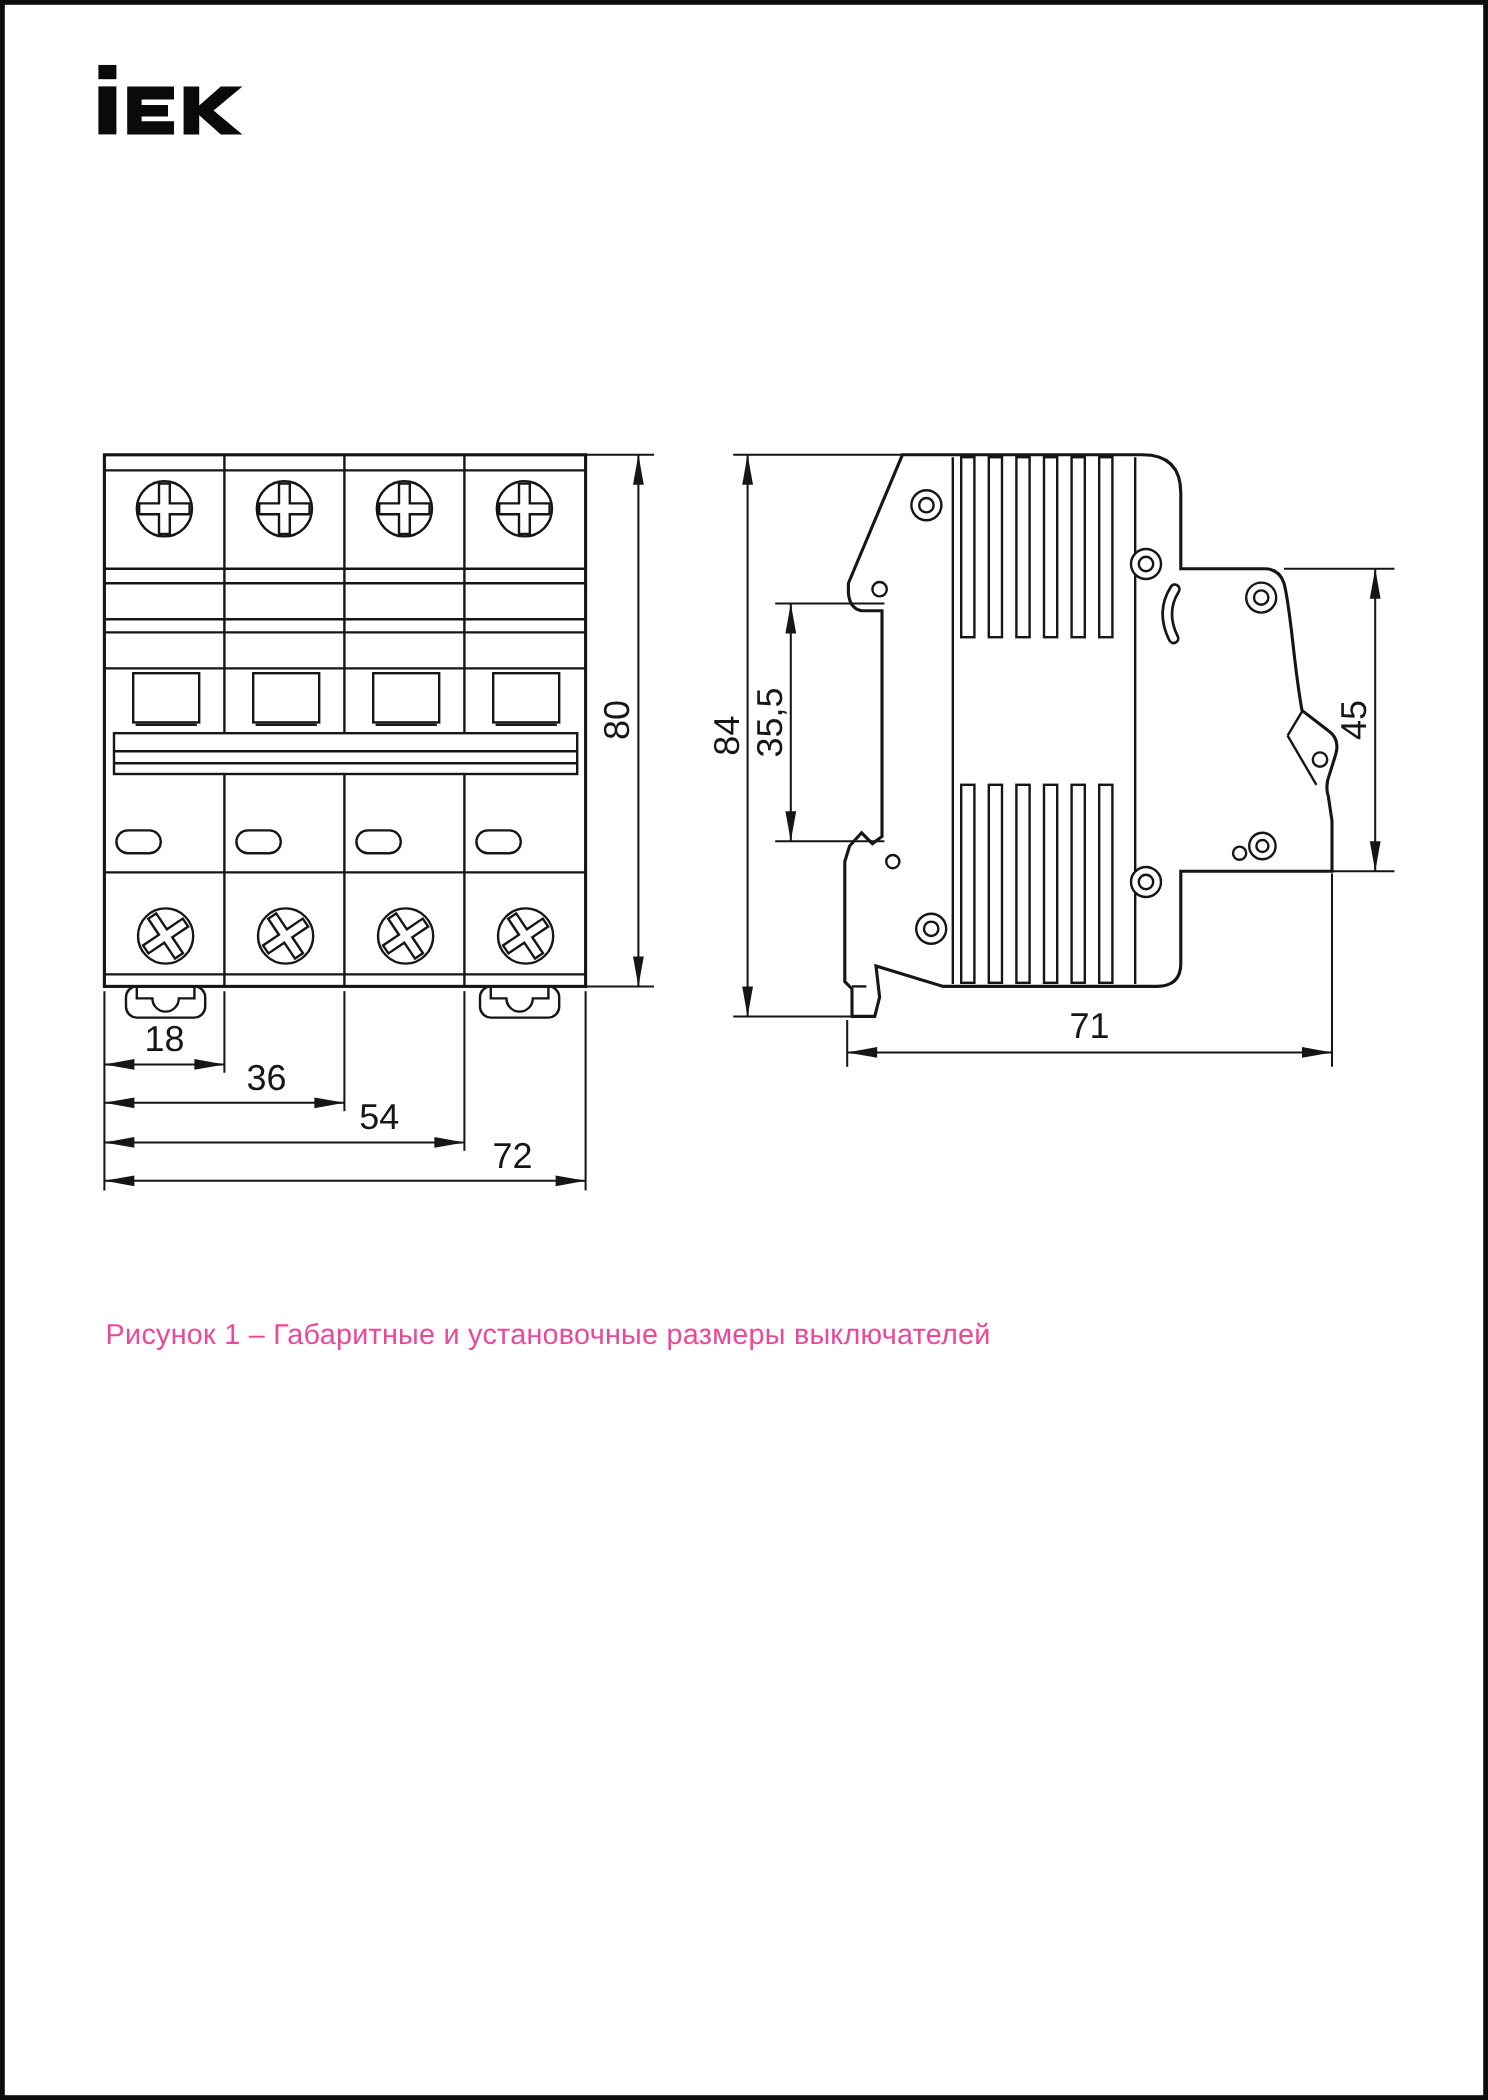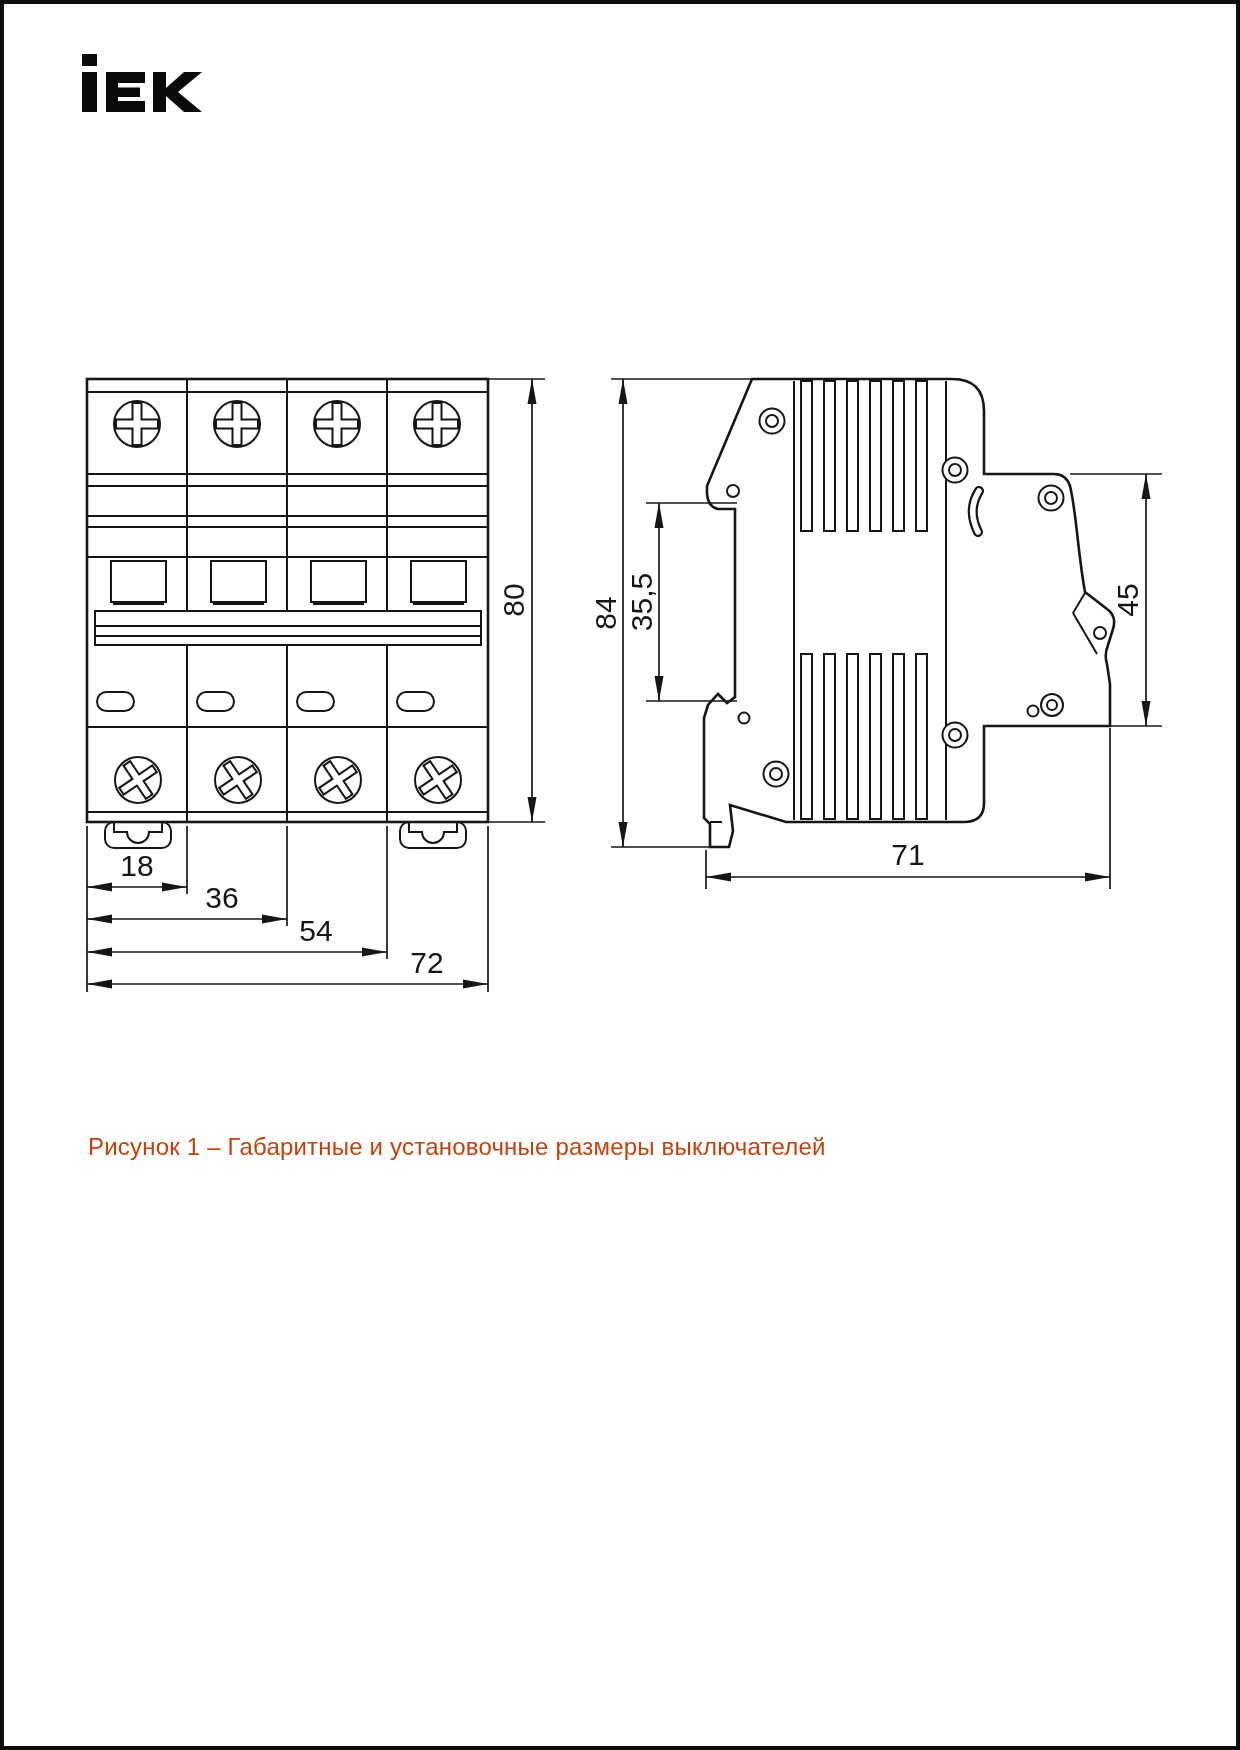--- a/index.html
+++ b/index.html
@@ -4,21 +4,21 @@
 <style>
   html,body{margin:0;padding:0;background:#e9e9e9;}
   .page{
     position:relative;width:1240px;height:1750px;margin:0 auto;
     background:#ffffff;border:4px solid #0d0d0d;box-sizing:border-box;
     font-family:"Liberation Sans",sans-serif;overflow:hidden;
   }
   .logo-wrap{position:absolute;left:76px;top:50px;width:126px;height:60px;}
   .caption{
     position:absolute;left:84px;top:1094px;width:900px;
-    font-size:24px;line-height:30px;color:#c2410c;letter-spacing:0.2px;margin-top:34px;
+    font-size:24px;line-height:30px;color:#ec4899;letter-spacing:0.2px;
   }
   svg.fig{position:absolute;left:0;top:0;}
   
   .bd{fill:#ffffff;stroke:#161616;stroke-width:2.6;}
   .ln{fill:none;stroke:#161616;stroke-width:2;}
   .fw{fill:#ffffff;stroke:#161616;stroke-width:2;}
   .dm{fill:none;stroke:#161616;stroke-width:1.7;}
   .ar{fill:#161616;stroke:none;}
   .bn1{fill:none;stroke:#161616;stroke-width:10;stroke-linecap:round;}
   .bn2{fill:none;stroke:#ffffff;stroke-width:5.5;stroke-linecap:round;}

